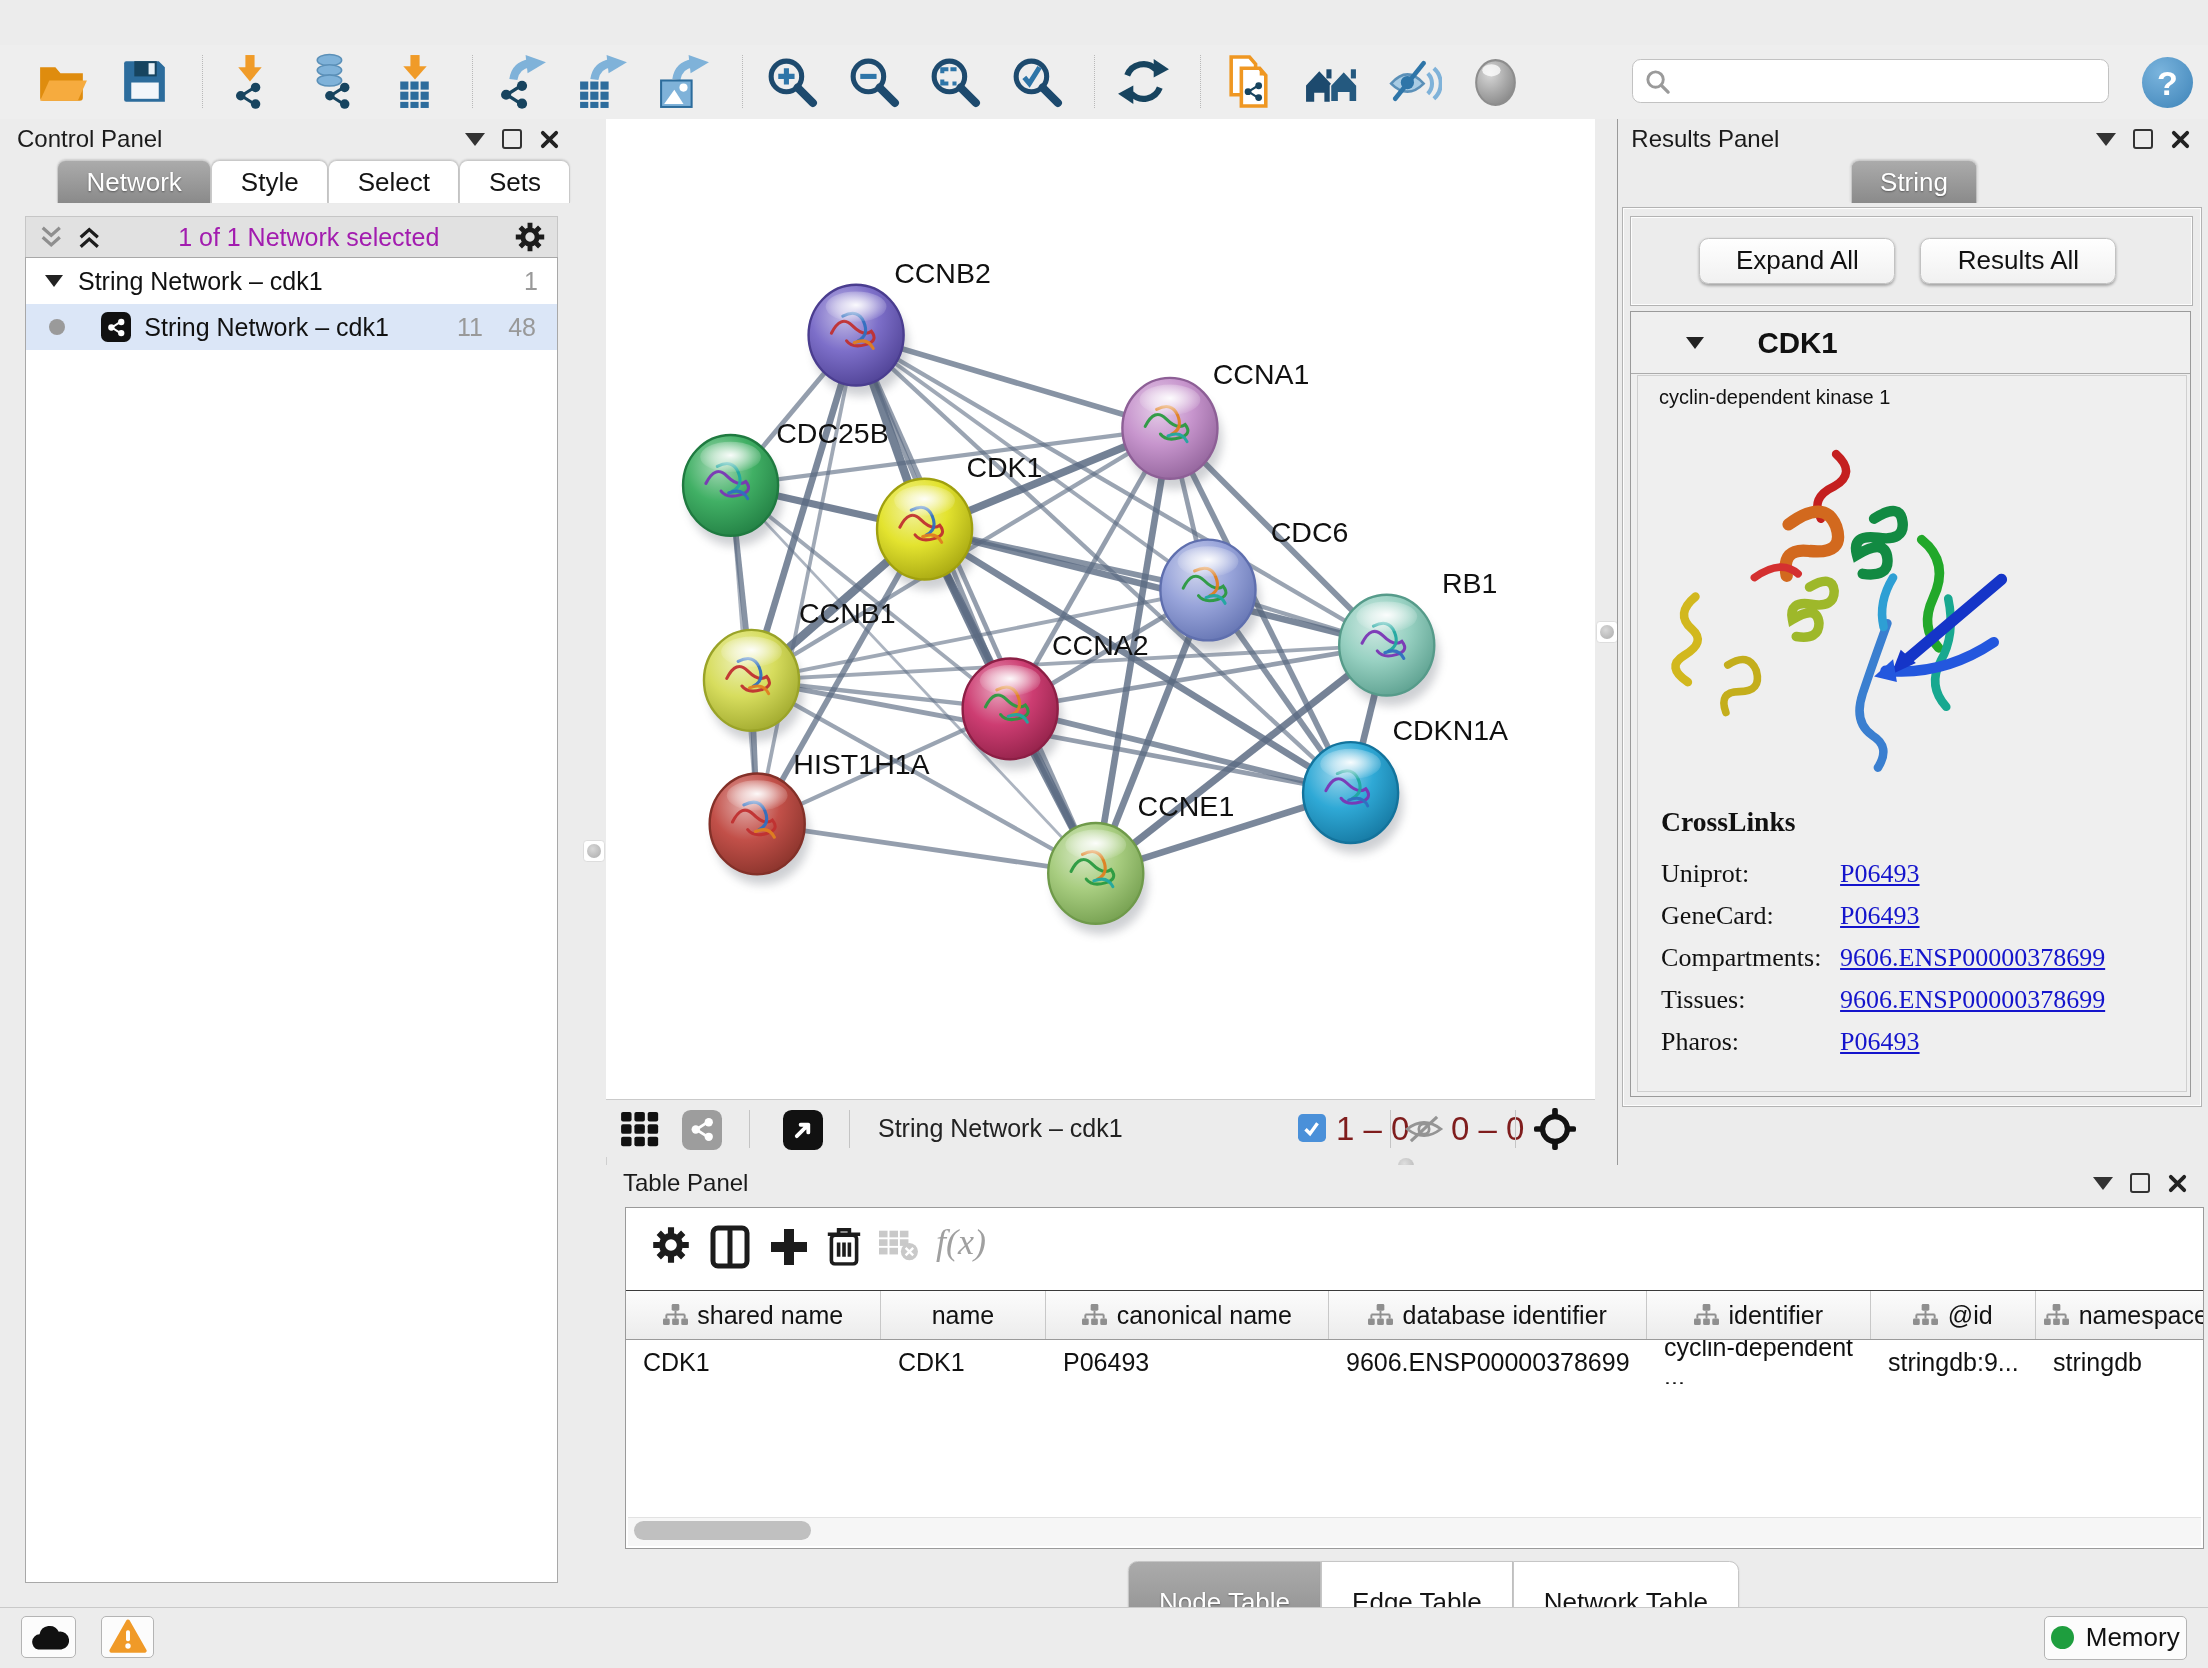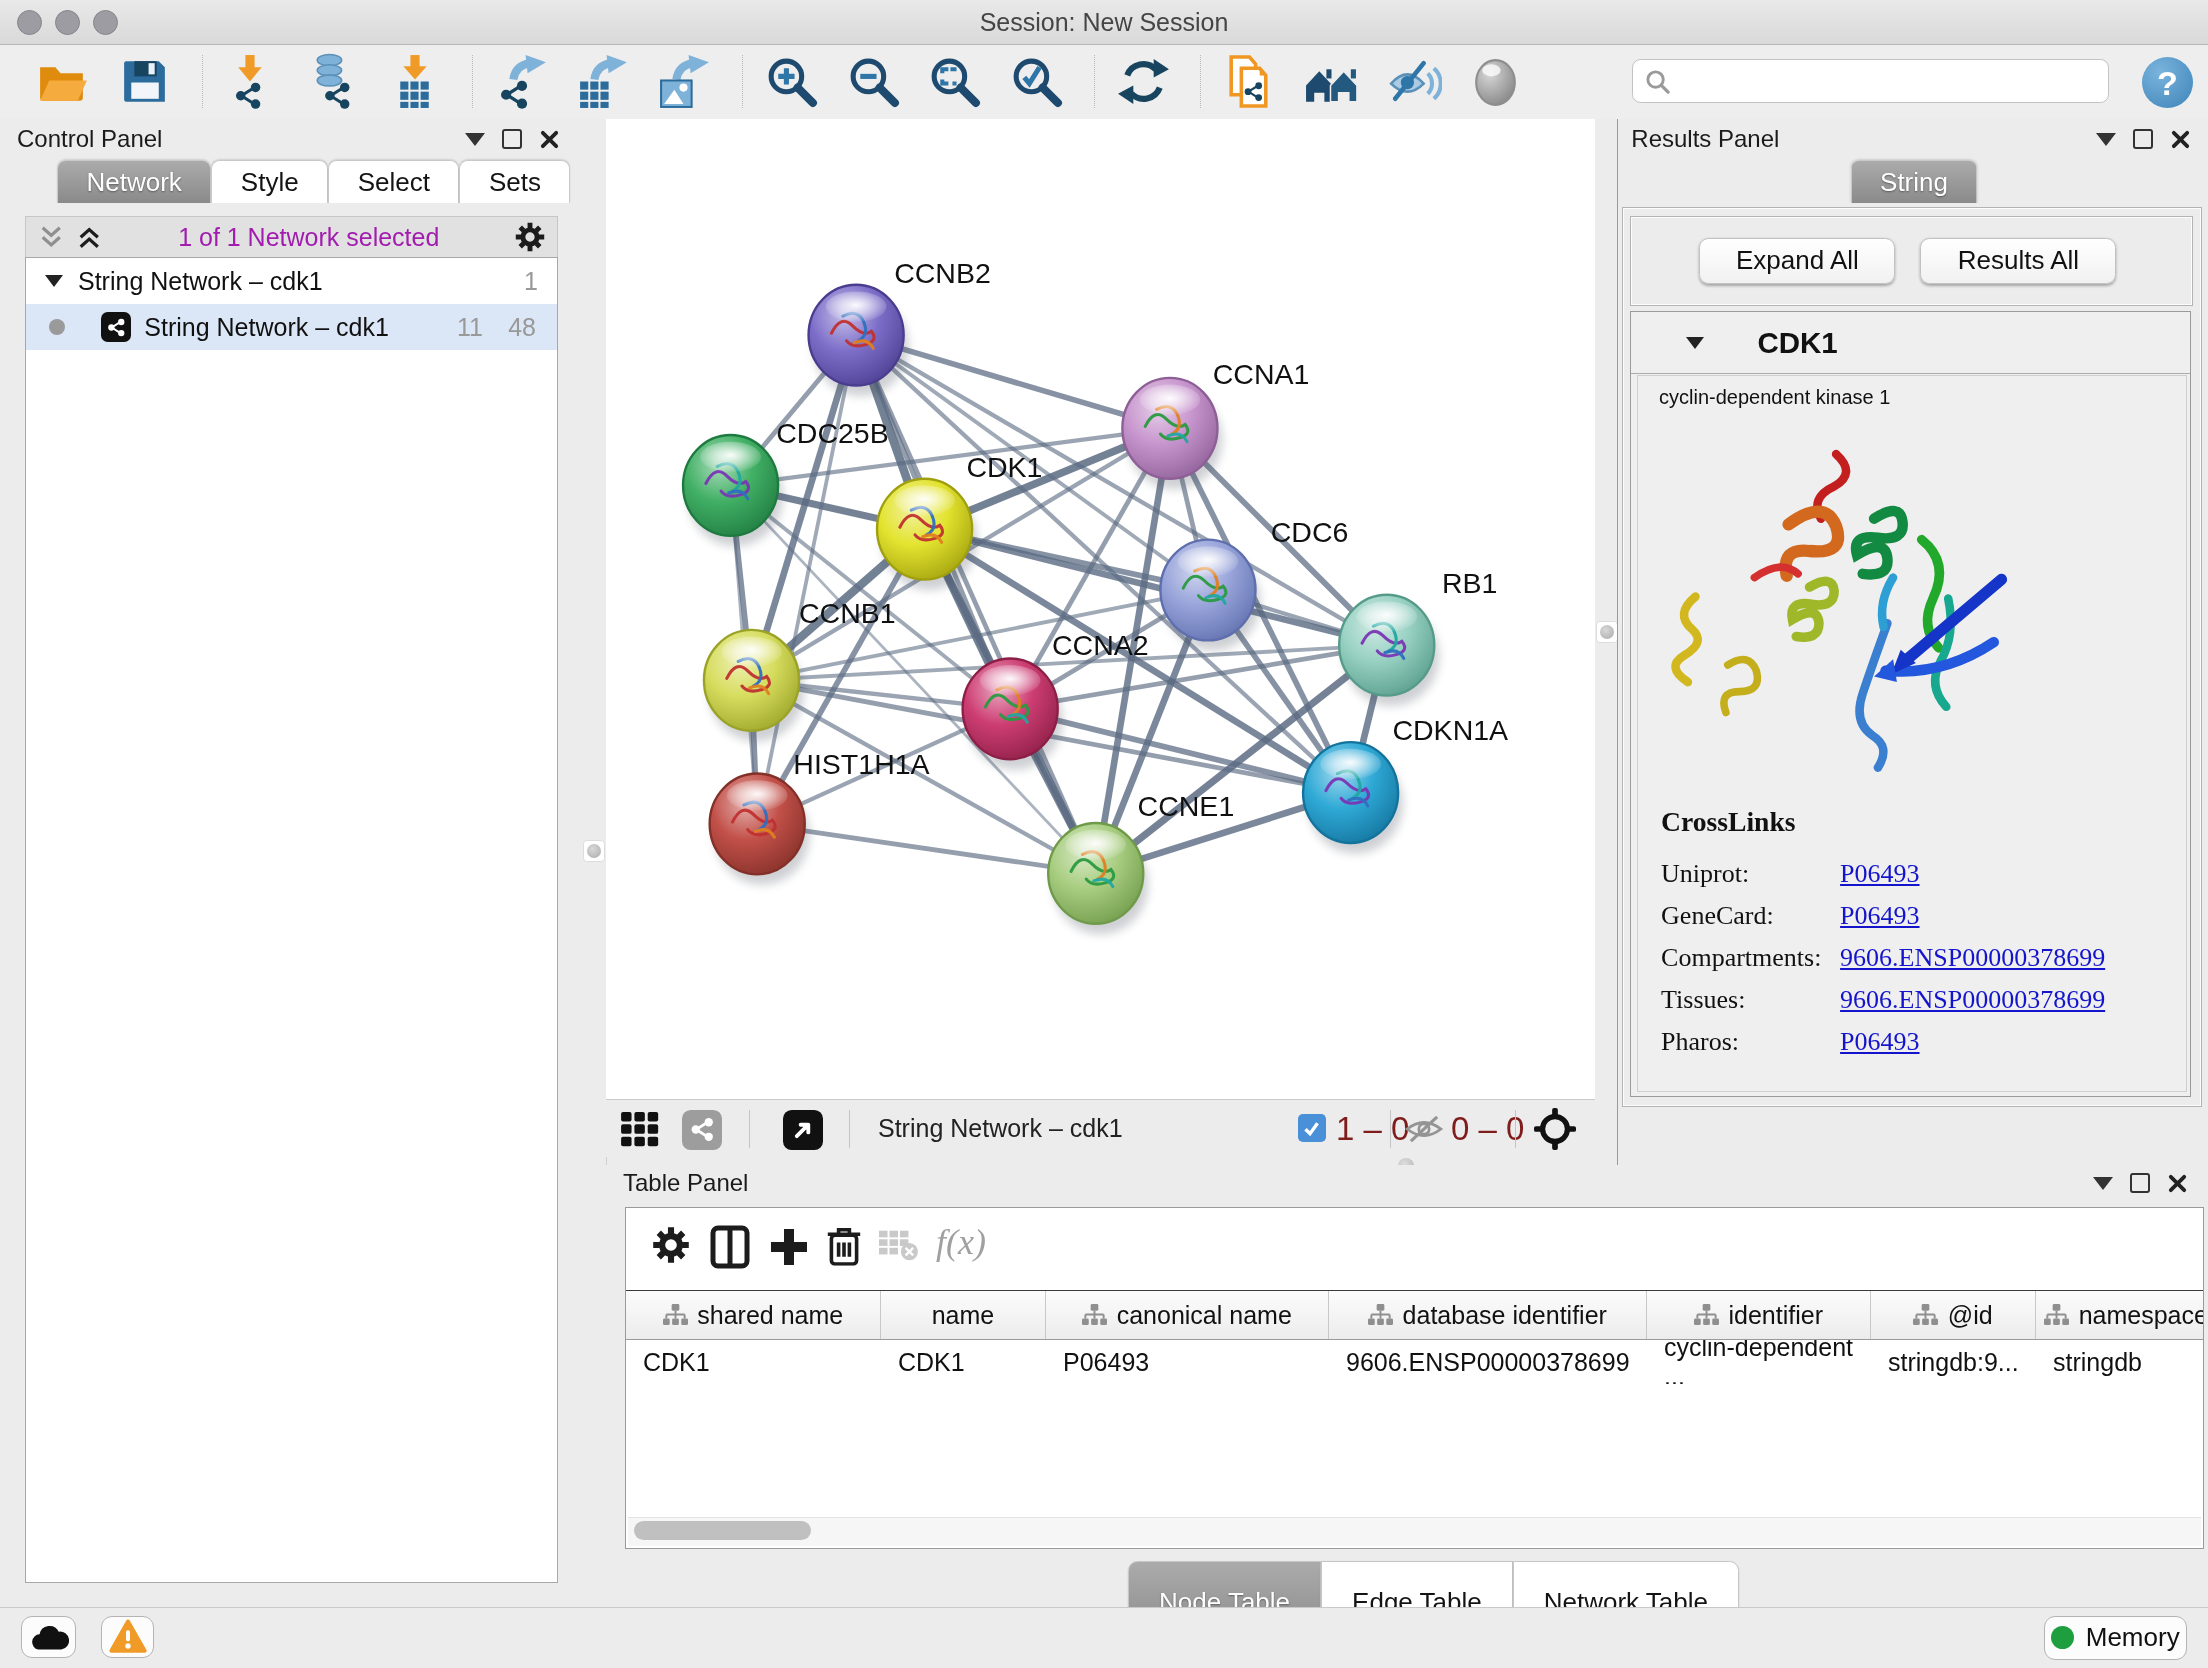--- a/index.html
+++ b/index.html
@@ -86,21 +86,21 @@
   .hscroll{position:absolute;left:1.9px;right:1.9px;bottom:1.9px;height:28.5px;background:#f6f6f6;border-top:1px solid #e2e2e2;}
   .hthumb{position:absolute;left:5.7px;top:3.8px;width:177px;height:19px;background:#c0c0c0;border-radius:9.5px;cursor:pointer;}
   .bottom-tabs{left:1128px;top:1561px;display:flex;}
   .btab{height:48px;line-height:48px;padding:16px 30px;font-size:26px;background:#fff;border:1px solid #c6c6c6;
         color:#141414;cursor:pointer;box-shadow:0 1px 1.9px rgba(0,0,0,.15);}
   .btab:first-child{border-radius:9.5px 0 0 9.5px;}
   .btab:last-child{border-radius:0 9.5px 9.5px 0;}
   .btab.sel{background:linear-gradient(#ababab,#8a8a8a);color:#fff;text-shadow:0 1px 1.9px rgba(0,0,0,.4);}
   
   .statusbar{left:0;top:1607px;width:2208px;height:61px;background:#ececec;border-top:1px solid #c9c9c9;}
-  .sb-btn{position:absolute;top:7.6px;height:42px;background:#fcfcfc;border:1.9px solid #b4b4b4;border-radius:11px;
+  .sb-btn{position:absolute;top:7.6px;height:42px;background:#fcfcfc;border:1.9px solid #b4b4b4;border-radius:5px;
           display:flex;align-items:center;justify-content:center;cursor:pointer;}
   .mem-dot{width:23px;height:23px;border-radius:50%;background:#1e9e3e;margin-right:11.4px;}
   .mem-lbl{font-size:26px;color:#111;}
 </style>
 </head>
 <body>
 
 <svg width="0" height="0" style="position:absolute">
   <defs>
     <radialGradient id="gradGray" cx="35%" cy="30%" r="75%">
@@ -300,26 +300,20 @@
     <symbol id="sym-eyeslash" viewBox="0 0 44 32">
       <path d="M4,16 Q22,2 40,16 Q22,30 4,16 Z" fill="none" stroke="#949494" stroke-width="3"></path>
       <circle cx="22" cy="16" r="5.5" fill="none" stroke="#949494" stroke-width="3"></circle>
       <line x1="8" y1="29" x2="36" y2="3" stroke="#949494" stroke-width="3.4"></line>
     </symbol>
   </defs>
 </svg>
 
 <div class="app">
 
-  <div class="abs titlebar">
-    <div class="abs tl" style="left:17px"></div>
-    <div class="abs tl" style="left:55px"></div>
-    <div class="abs tl" style="left:93px"></div>
-    <div class="abs wtitle">Session: New Session</div>
-  </div>
 
   <div class="abs toolbar">
     <div id="toolbar-icons">
         <button class="tb-btn" style="left: 34px;"><svg class="tb-svg" viewBox="0 0 56 56">
             <use href="#sym-open-folder"></use>
           </svg></button>
         <button class="tb-btn" style="left: 116px;"><svg class="tb-svg" viewBox="0 0 56 56">
             <use href="#sym-save"></use>
           </svg></button>
         <div class="tb-sep" style="left: 202px;"></div>

